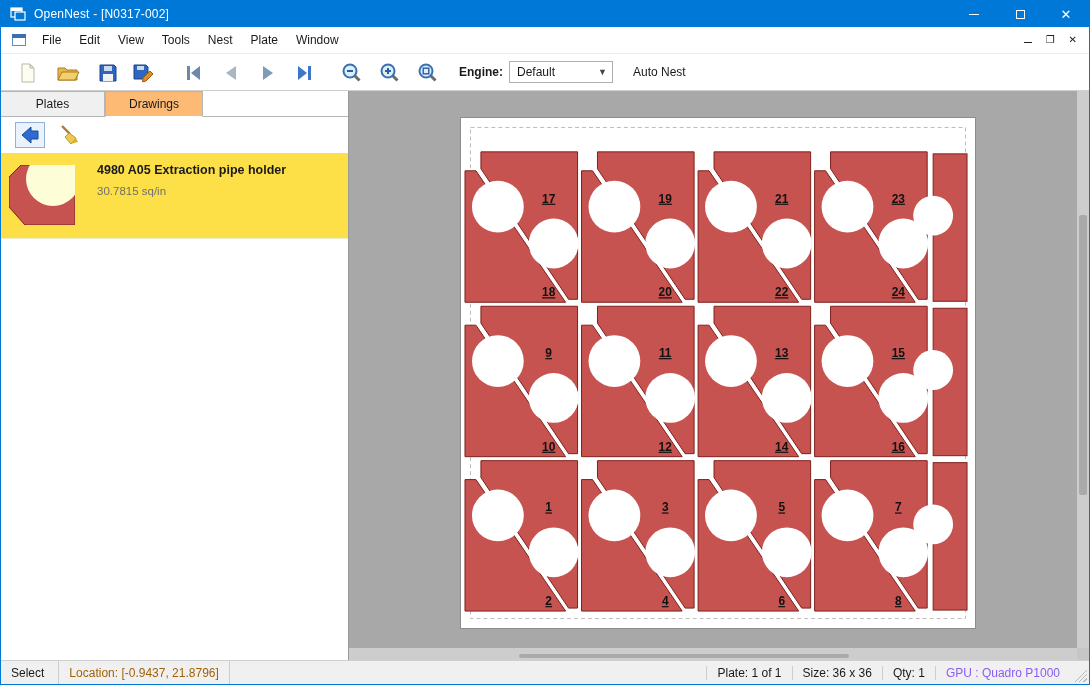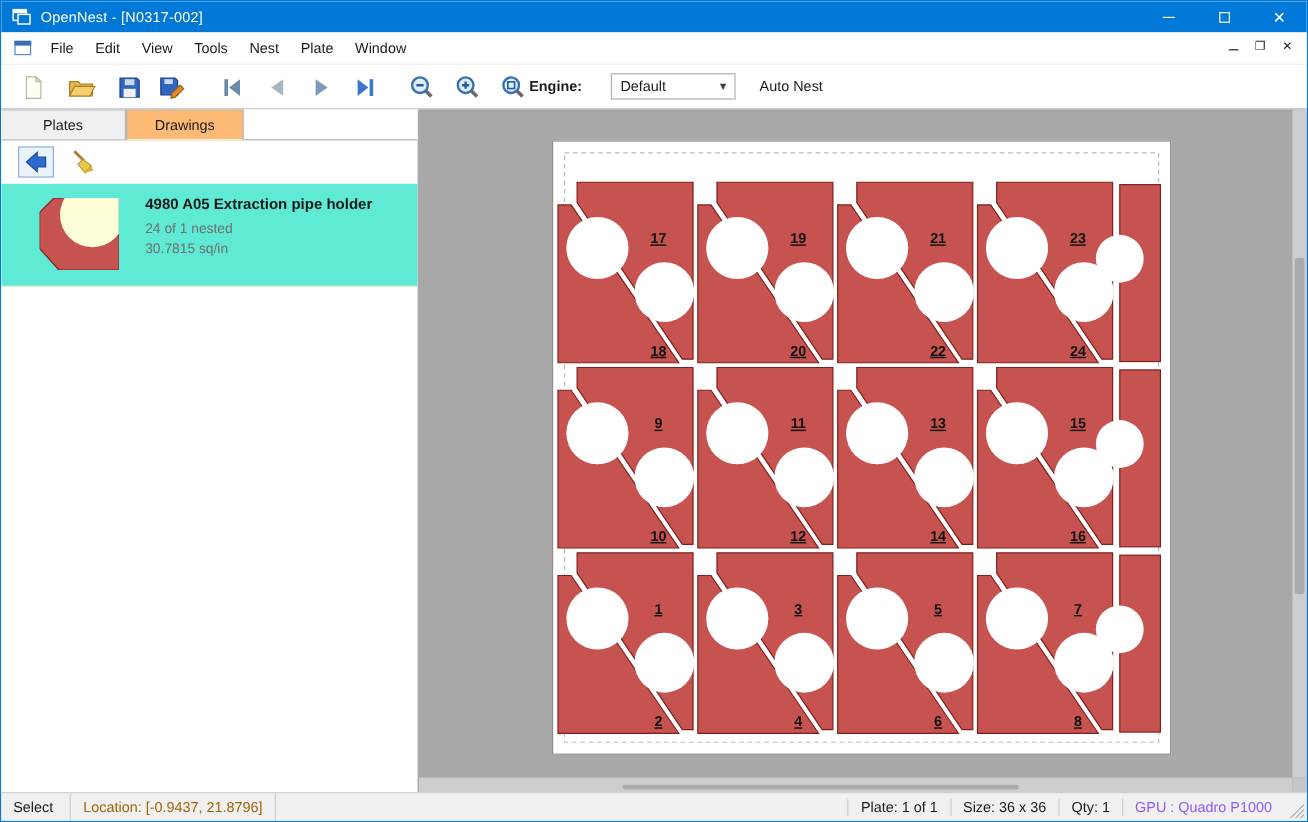--- a/index.html
+++ b/index.html
@@ -23,37 +23,37 @@
   .mdi-doc{margin:0 6px 0 10px}
   .menu-item{padding:0 9px;line-height:27px;cursor:default}
   .mdi-controls{margin-left:auto;display:flex;align-items:center;gap:14px;padding-right:12px;color:#222}
   .mdi-btn{font-size:10px;line-height:1;cursor:default}
   .mdi-min{width:8px;border-top:1px solid #222;height:1px;margin-top:6px}
 
   
   .toolbar{height:37px;background:#fff;border-bottom:1px solid #cfcfcf;position:relative;flex:0 0 auto}
   .tbtn{position:absolute;top:7px;width:24px;height:24px;display:flex;align-items:center;justify-content:center}
   .lbl{position:absolute;top:0;height:36px;display:flex;align-items:center}
-  .engine-label{left:440px;font-weight:bold}
+  .engine-label{left:458px;font-weight:bold}
   .engine-dd{position:absolute;left:508px;top:7px;width:104px;height:22px;border:1px solid #b0b0b0;background:#fff;display:flex;align-items:center;padding-left:7px}
   .engine-dd .caret{margin-left:auto;padding-right:5px;font-size:9px;color:#444}
   .auto-nest{left:632px}
 
   
   .content{flex:1;display:flex;min-height:0}
   .left-panel{width:348px;flex:0 0 auto;border-right:1px solid #999;background:#fff;display:flex;flex-direction:column}
   .tabbar{height:26px;display:flex;border-bottom:1px solid #b5b5b5;background:#fff;flex:0 0 auto}
   .tab{width:104px;display:flex;align-items:center;justify-content:center;background:#f0f0f0;border-right:1px solid #b5b5b5;border-top:1px solid #b5b5b5;cursor:default}
   .tab:first-child{border-left:none}
   .tab.active{width:98px;background:#fdba74;margin-bottom:-1px;border-bottom:1px solid #fff;border-left:1px solid #b5b5b5}
   .panel-toolbar{height:36px;display:flex;align-items:center;padding-left:14px;gap:9px;flex:0 0 auto}
   .pt-btn{width:30px;height:26px;display:flex;align-items:center;justify-content:center}
   .pt-btn.framed{border:1px solid #8fb0d8;background:#eaf2fb}
   .drawing-list{flex:1;overflow:hidden}
-  .drawing-item{background:#5eead4;display:flex;padding:8px 10px 8px 32px;height:86px;border-bottom:1px solid #ededc8}
+  .drawing-item{background:#fde047;display:flex;padding:8px 10px 8px 8px;height:86px;border-bottom:1px solid #ededc8}
   .thumb{margin-top:4px;flex:0 0 auto}
   .item-text{margin-left:22px;padding-top:2px}
   .item-title{font-size:12.5px;font-weight:bold;margin-bottom:6px;white-space:nowrap}
   .item-line{font-size:11.5px;color:#6f6f6f;line-height:17px}
 
   
   .canvas{flex:1;position:relative;background:#a8a8a8;overflow:hidden}
   .plate{position:absolute;left:111px;top:26px;width:516px;height:512px;background:#fff;border:1px solid #8d8d8d}
   .margin-rect{fill:none;stroke:#bcbcbc;stroke-width:1;stroke-dasharray:4 3}
   .part{fill:var(--part-fill,#c75350);stroke:var(--part-stroke,#7e201d);stroke-width:1}
@@ -231,21 +231,20 @@
       <div class="drawing-list">
         <div class="drawing-item">
           <span class="thumb">
             <svg width="66" height="60" viewBox="0 0 66 60">
               <path class="part" d="M0,12 L12,0 L66,0 L66,60 L16,60 L0,42 Z"></path>
               <circle cx="44" cy="14" r="27" fill="#fdfdd8"></circle>
             </svg>
           </span>
           <div class="item-text">
             <div class="item-title">4980 A05 Extraction pipe holder</div>
-            <div class="item-line">24 of 1 nested</div>
             <div class="item-line">30.7815 sq/in</div>
           </div>
         </div>
       </div>
     </div>
 
     <div class="canvas">
       <div class="plate">
         <svg id="plate-svg" width="514" height="510" viewBox="0 0 516 512">
           <rect class="margin-rect" x="9.5" y="9.5" width="497" height="493"></rect>

